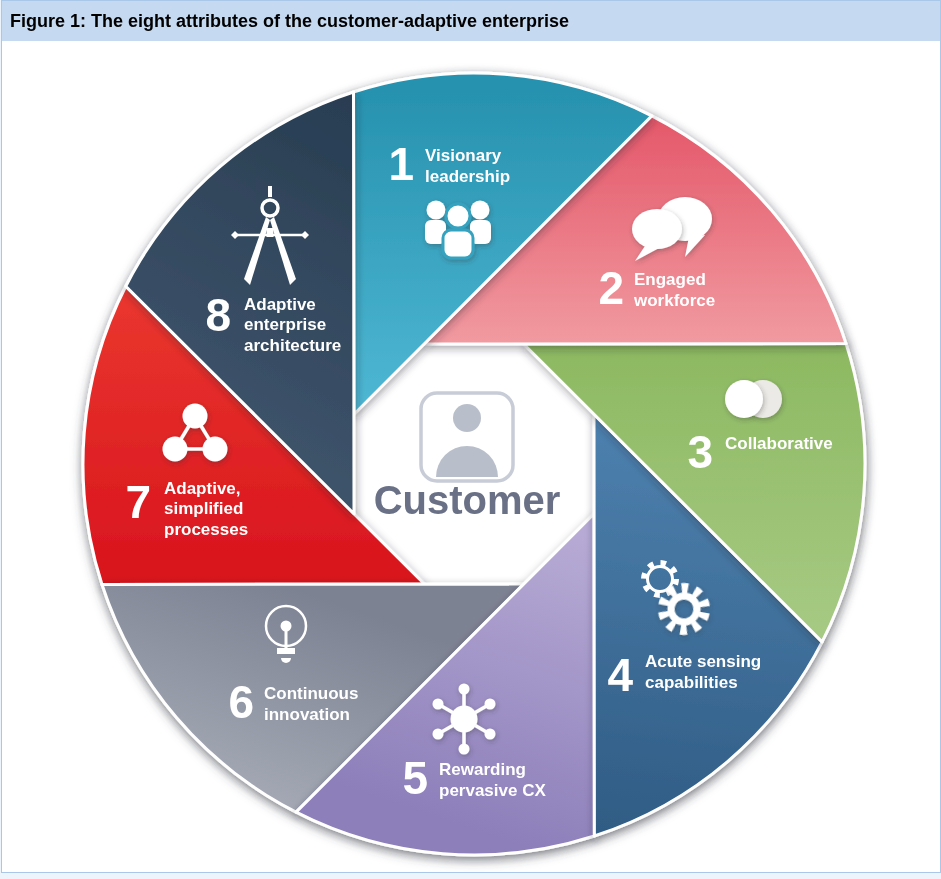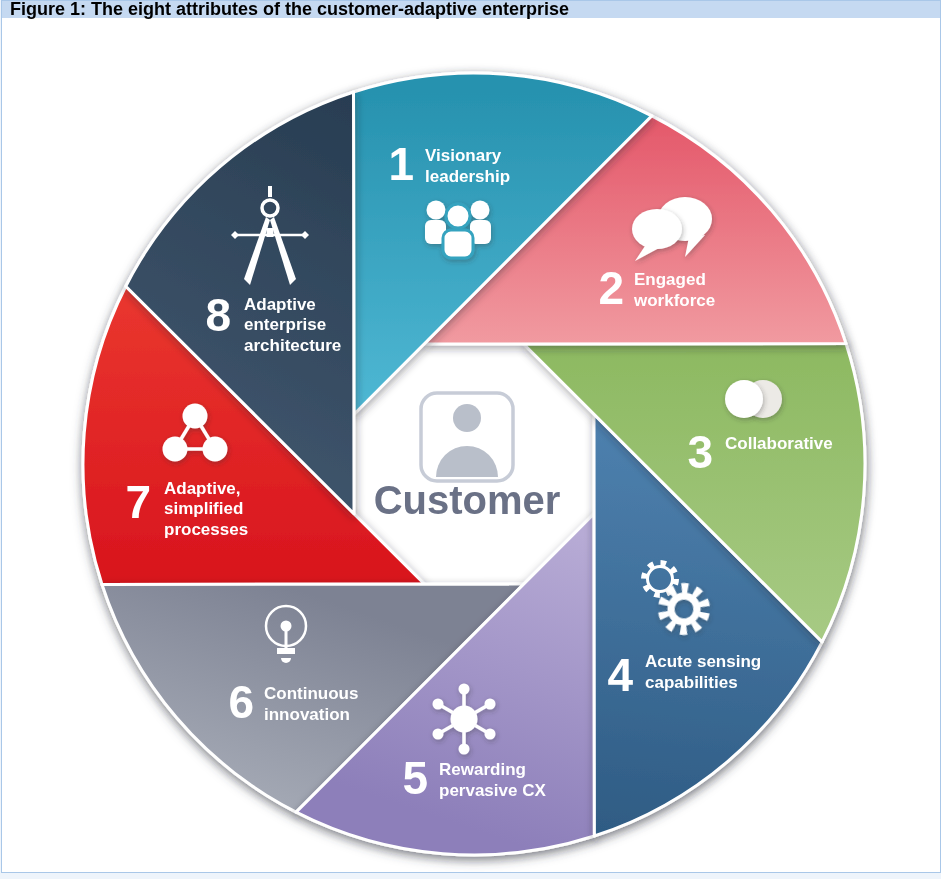--- a/index.html
+++ b/index.html
@@ -6,21 +6,21 @@
   body{
     width:941px;height:879px;background:#eef4fb;
     font-family:"Liberation Sans","DejaVu Sans",sans-serif;
     overflow:hidden;
   }
   .page{
     position:relative;width:938px;height:871px;margin:0 0 7px 1px;
     border:1px solid #a9c7e8;background:#ffffff;
   }
   .titlebar{
-    position:absolute;top:0;left:0;right:0;height:17px;background:#c5d9f1;
+    position:absolute;top:0;left:0;right:0;height:40px;background:#c5d9f1;
     display:flex;align-items:center;padding:0 8px;box-sizing:border-box;z-index:2;
   }
   .titlebar h1{font-size:18px;font-weight:bold;color:#000;margin:0;white-space:nowrap;}
   .diagram{position:absolute;top:0;left:0;z-index:1;}
   text{font-family:"Liberation Sans","DejaVu Sans",sans-serif;}
   .seg-label{font-size:17px;font-weight:bold;fill:#ffffff;}
   .seg-num{font-size:46px;font-weight:bold;fill:#ffffff;}
   .customer-label{font-size:40px;font-weight:bold;}
 </style>
 </head>

